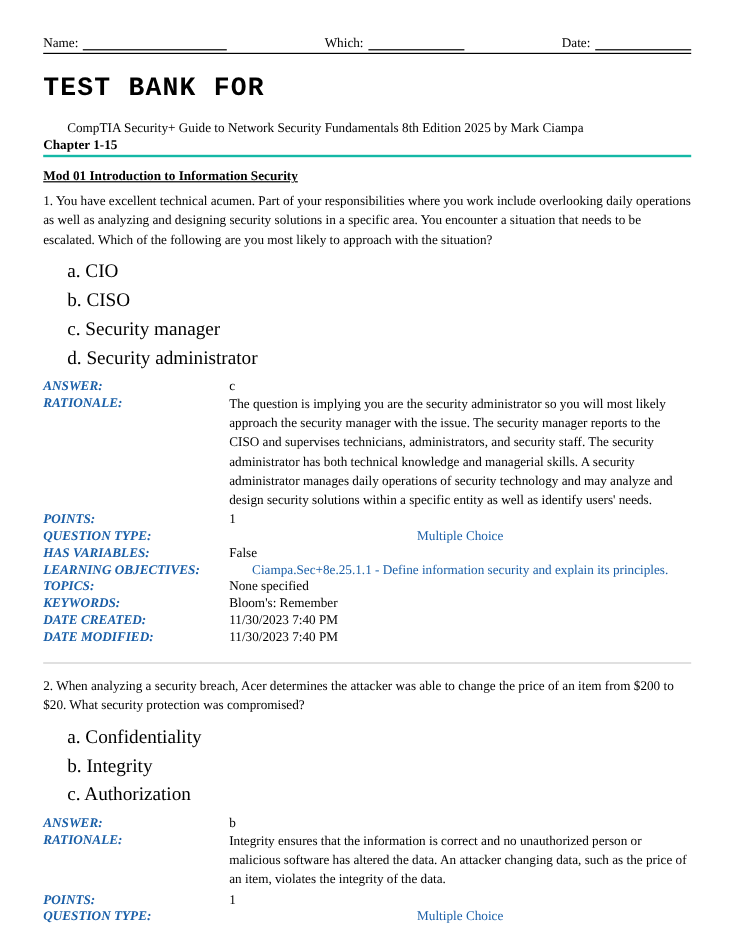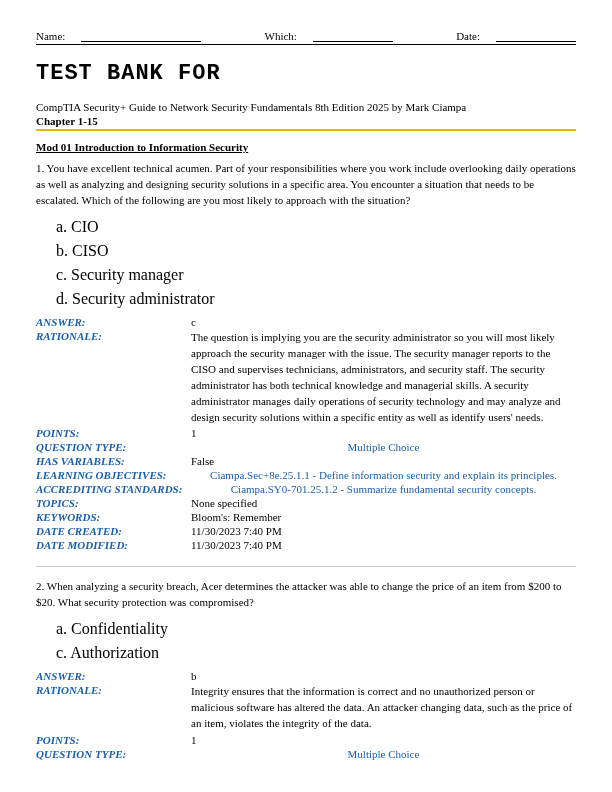--- a/index.html
+++ b/index.html
@@ -15,21 +15,21 @@
     .header-row {
       display: flex;
       justify-content: space-between;
       margin-bottom: 16px;
       border-bottom: 1px solid #000;
       padding-bottom: 2px;
     }
     .header-field {
       display: flex;
       align-items: flex-end;
-      gap: 16px;
+      gap: 4px;
     }
     .header-field span { font-size: 11px; }
     .header-underline {
       display: inline-block;
       border-bottom: 1px solid #000;
       min-width: 120px;
       height: 14px;
     }
     .header-underline-short {
       min-width: 80px;
@@ -38,25 +38,26 @@
       font-size: 22px;
       font-weight: 900;
       text-transform: uppercase;
       font-family: Liberation Mono, monospace;
       letter-spacing: 1px;
       margin-bottom: 15px;
     }
     .subtitle {
       font-size: 11px;
       margin-bottom: 2px;
+      margin-left: 20px;
     }
     .chapter {
       font-size: 11px;
       font-weight: bold;
-      border-bottom: 2px solid #eab308;
+      border-bottom: 2px solid #14b8a6;
       padding-bottom: 2px;
       margin-bottom: 10px;
     }
     .module-heading {
       font-size: 11px;
       font-weight: bold;
       text-decoration: underline;
       margin-bottom: 8px;
     }
     .question-block {
@@ -168,24 +169,20 @@
     </tr>
     <tr>
       <td class="meta-label">HAS VARIABLES:</td>
       <td class="meta-value">False</td>
     </tr>
     <tr>
       <td class="meta-label">LEARNING OBJECTIVES:</td>
       <td class="meta-value blue">Ciampa.Sec+8e.25.1.1 - Define information security and explain its principles.</td>
     </tr>
     <tr>
-      <td class="meta-label">ACCREDITING STANDARDS:</td>
-      <td class="meta-value blue">Ciampa.SY0-701.25.1.2 - Summarize fundamental security concepts.</td>
-    </tr>
-    <tr>
       <td class="meta-label">TOPICS:</td>
       <td class="meta-value">None specified</td>
     </tr>
     <tr>
       <td class="meta-label">KEYWORDS:</td>
       <td class="meta-value">Bloom's: Remember</td>
     </tr>
     <tr>
       <td class="meta-label">DATE CREATED:</td>
       <td class="meta-value">11/30/2023 7:40 PM</td>
@@ -200,20 +197,21 @@
 
 <hr class="divider">
 
 <div class="question-block">
   <div class="question-text">
     <span>2. </span>
     <span>When analyzing a security breach, Acer determines the attacker was able to change the price of an item from $200 to $20. What security protection was compromised?</span>
   </div>
   <div class="answer-choices">
     <div class="answer-choice">a. Confidentiality</div>
+    <div class="answer-choice">b. Integrity</div>
     <div class="answer-choice">c. Authorization</div>
   </div>
 
   <table class="meta-table">
     <tbody>
         <tr>
       <td class="meta-label">ANSWER:</td>
       <td class="meta-value">b</td>
     </tr>
     <tr>

